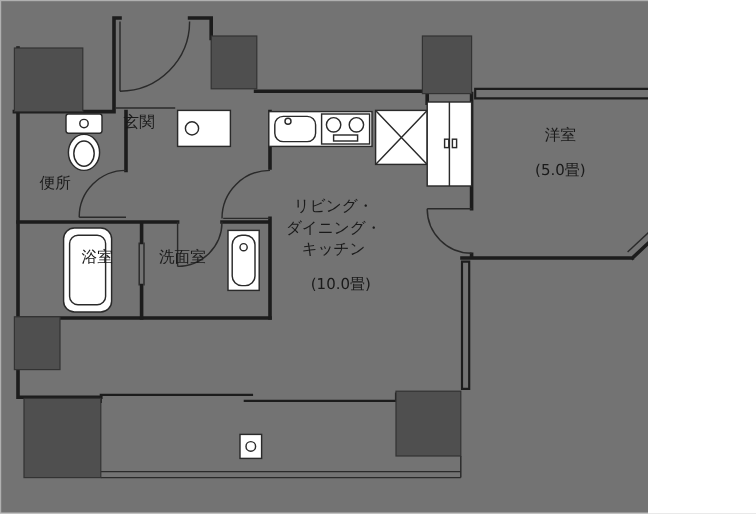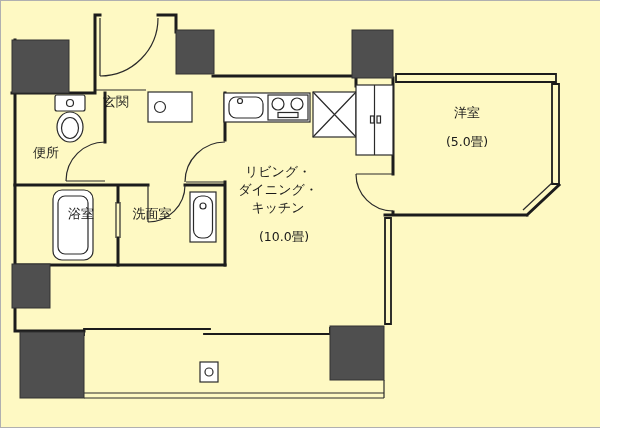--- a/index.html
+++ b/index.html
@@ -1,16 +1,16 @@
 <!DOCTYPE html>
 <html><head>
 <meta charset="utf-8">
 <style>
   html,body { margin:0; padding:0; background:#ffffff; }
-  .plan-wrap { width:600px; height:428px; position:relative; background:#fef9c3; overflow:hidden;text-decoration:underline; }
+  .plan-wrap { width:540px; height:428px; position:relative; background:#737373; overflow:hidden;text-decoration:underline; }
   svg { display:block; }
   .frame   { fill:none; stroke:#b0b0b0; stroke-width:1; }
   .wall    { fill:none; stroke:#1c1c1c; stroke-width:3; stroke-linecap:square; }
   .win     { fill:none; stroke:#1c1c1c; stroke-width:1.8; stroke-linecap:square; }
   .thin    { fill:none; stroke:#2a2a2a; stroke-width:1.2; }
   .fixture { fill:#ffffff; stroke:#2a2a2a; stroke-width:1.2; }
   .pillar  { stroke:#333333; stroke-width:1; }
   .label   { font-family:"DejaVu Sans","Liberation Sans",sans-serif; font-size:13px; fill:#1a1a1a; text-anchor:middle; }
   .label-sm{ font-family:"DejaVu Sans","Liberation Sans",sans-serif; font-size:12.5px; fill:#1a1a1a; text-anchor:middle; }
 </style>

